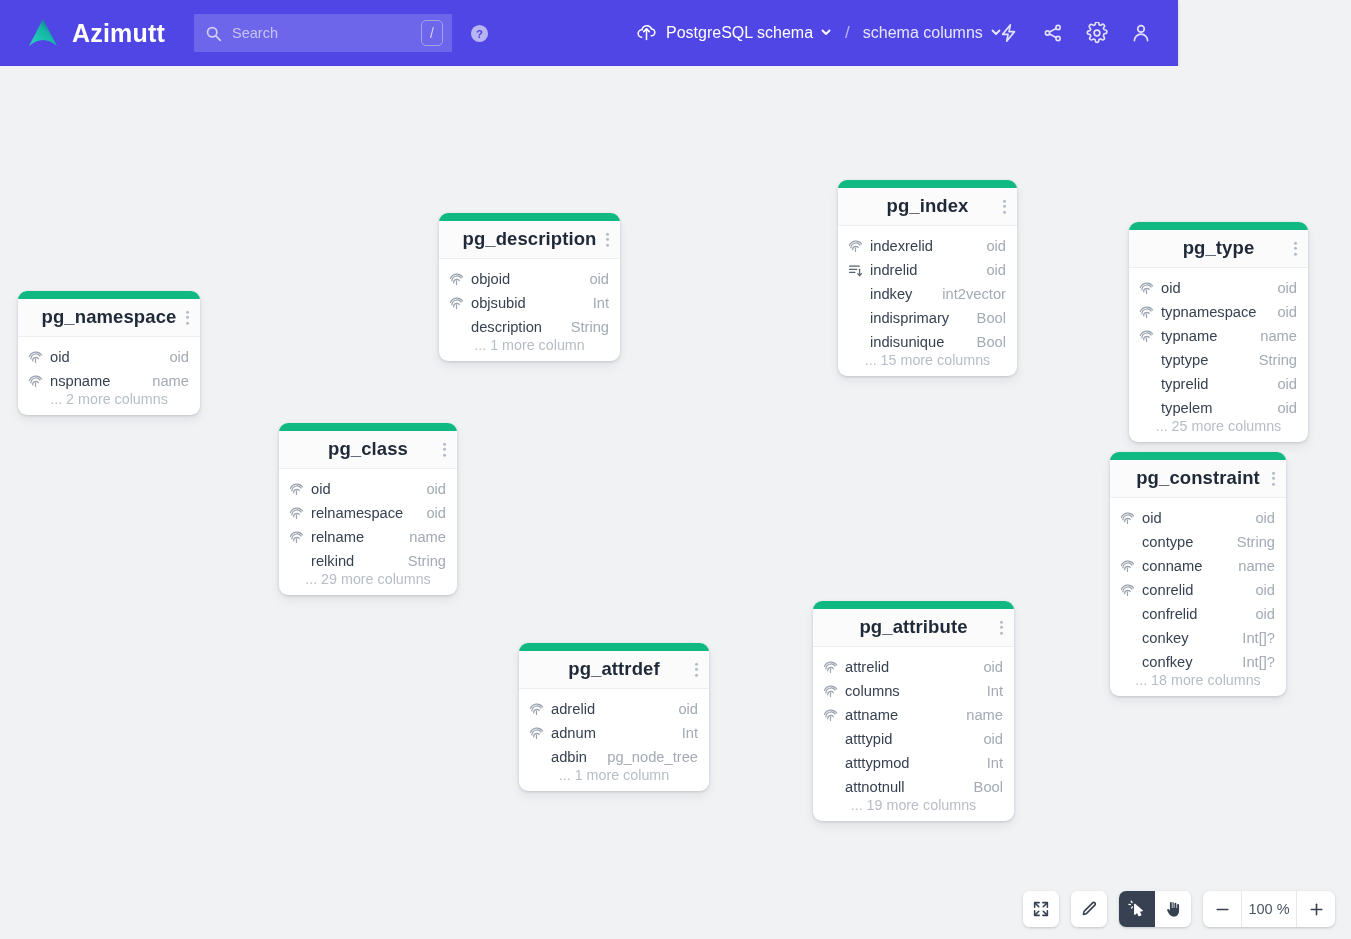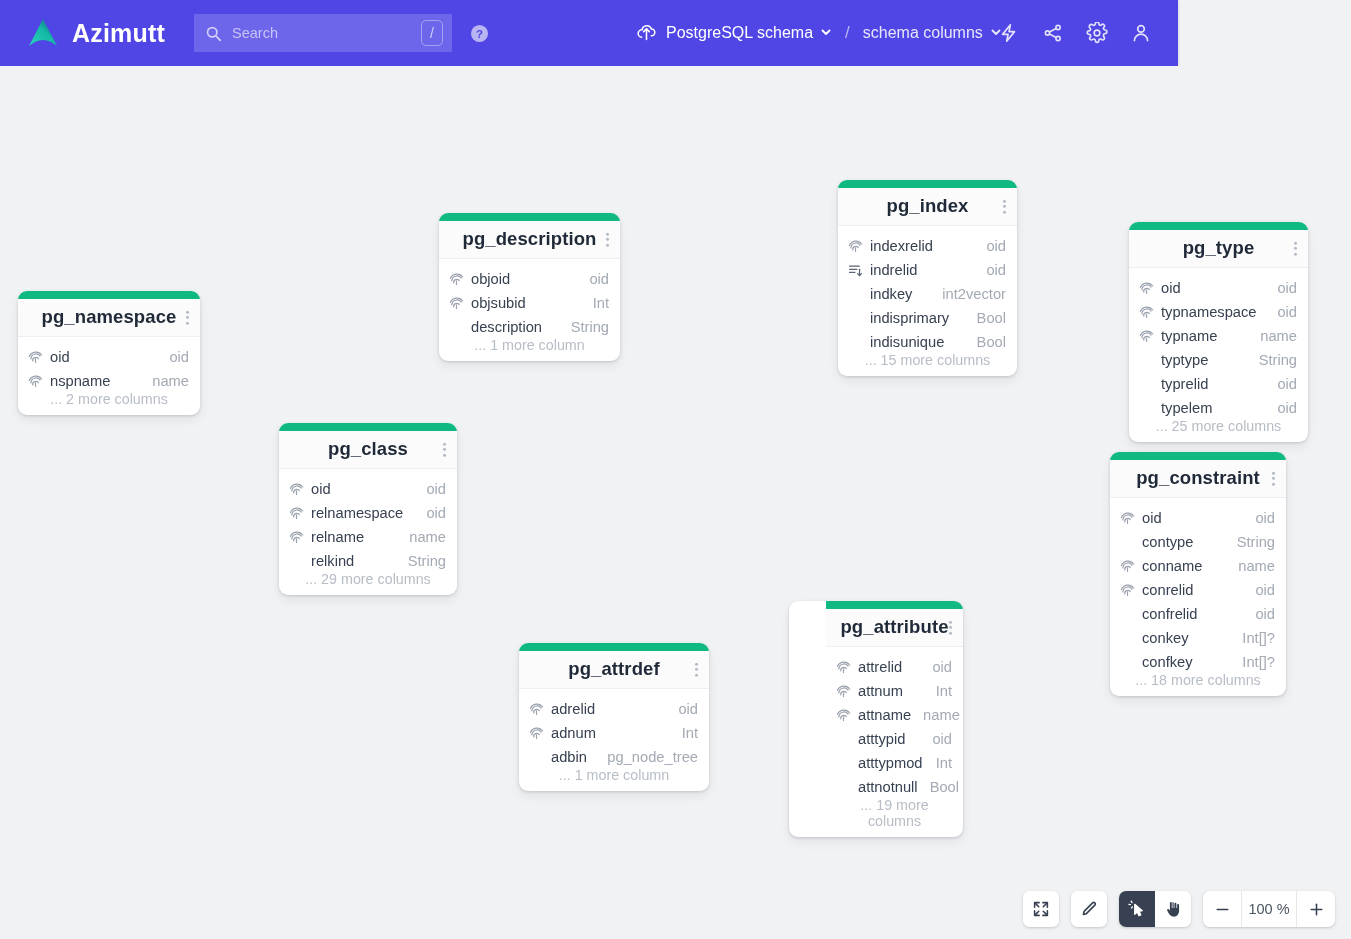--- a/index.html
+++ b/index.html
@@ -596,21 +596,21 @@
             <span class="col-type">Int</span>
           </div>
           <div class="col-row">
             <span class="col-ico empty"></span>
             <span class="col-name">adbin</span>
             <span class="col-type">pg_node_tree</span>
           </div>
           <div class="col-more">... 1 more column</div>
         </div>
       </div>
-      <div class="table-card" style="left: 789px; top: 535px; width: 174px; padding-left: 37px;">
+      <div class="table-card" style="left: 813px; top: 535px; width: 201px;">
         <div class="card-accent"></div>
         <div class="card-title-row">
           <span class="card-title">pg_attribute</span>
           <span class="dots-menu">
             <i></i>
             <i></i>
             <i></i>
           </span>
         </div>
         <div class="card-cols">
@@ -628,21 +628,21 @@
           </div>
           <div class="col-row">
             <span class="col-ico">
               <svg width="15" height="15" viewBox="0 0 24 24" fill="none" stroke="#9aa2ae" stroke-width="1.9" stroke-linecap="round">
                 <path d="M12 20v-6"></path>
                 <path d="M7.6 17.6a5 5 0 0 1 8.8-4"></path>
                 <path d="M4.6 14.2a8.2 8.2 0 0 1 14.8-4.4"></path>
                 <path d="M2.2 10.4A11.4 11.4 0 0 1 21.8 8"></path>
               </svg>
             </span>
-            <span class="col-name">attnum</span>
+            <span class="col-name">columns</span>
             <span class="col-type">Int</span>
           </div>
           <div class="col-row">
             <span class="col-ico">
               <svg width="15" height="15" viewBox="0 0 24 24" fill="none" stroke="#9aa2ae" stroke-width="1.9" stroke-linecap="round">
                 <path d="M12 20v-6"></path>
                 <path d="M7.6 17.6a5 5 0 0 1 8.8-4"></path>
                 <path d="M4.6 14.2a8.2 8.2 0 0 1 14.8-4.4"></path>
                 <path d="M2.2 10.4A11.4 11.4 0 0 1 21.8 8"></path>
               </svg>

